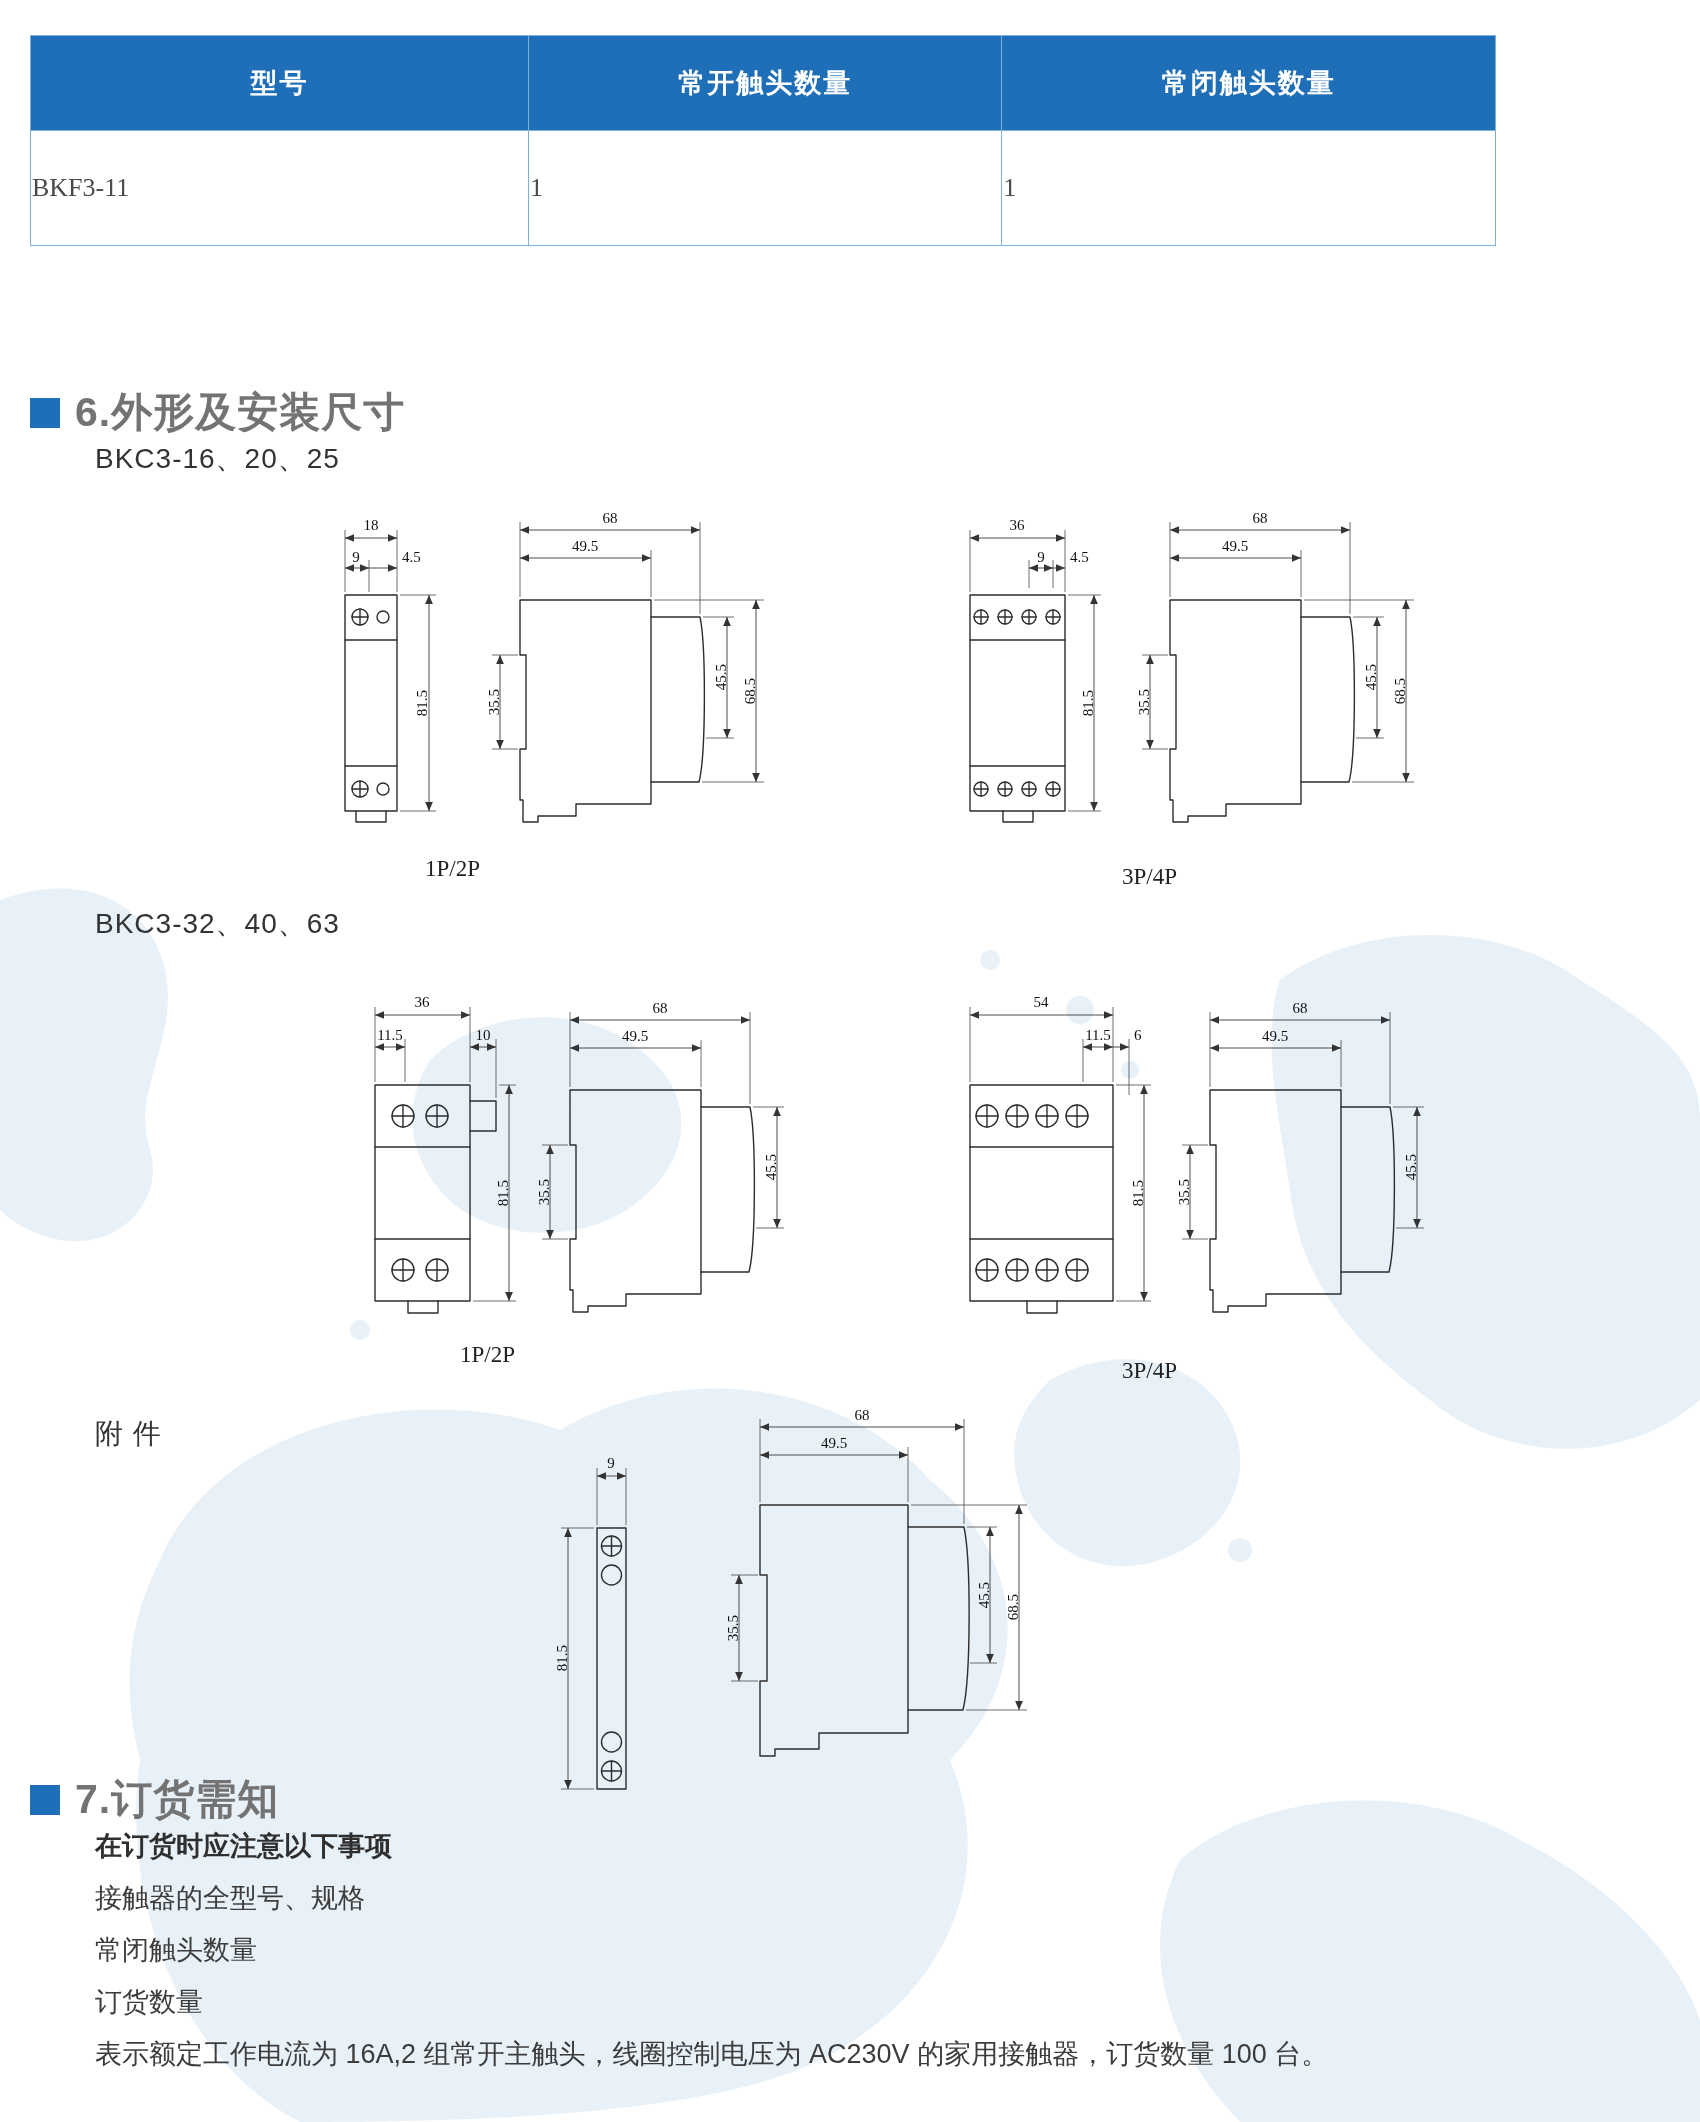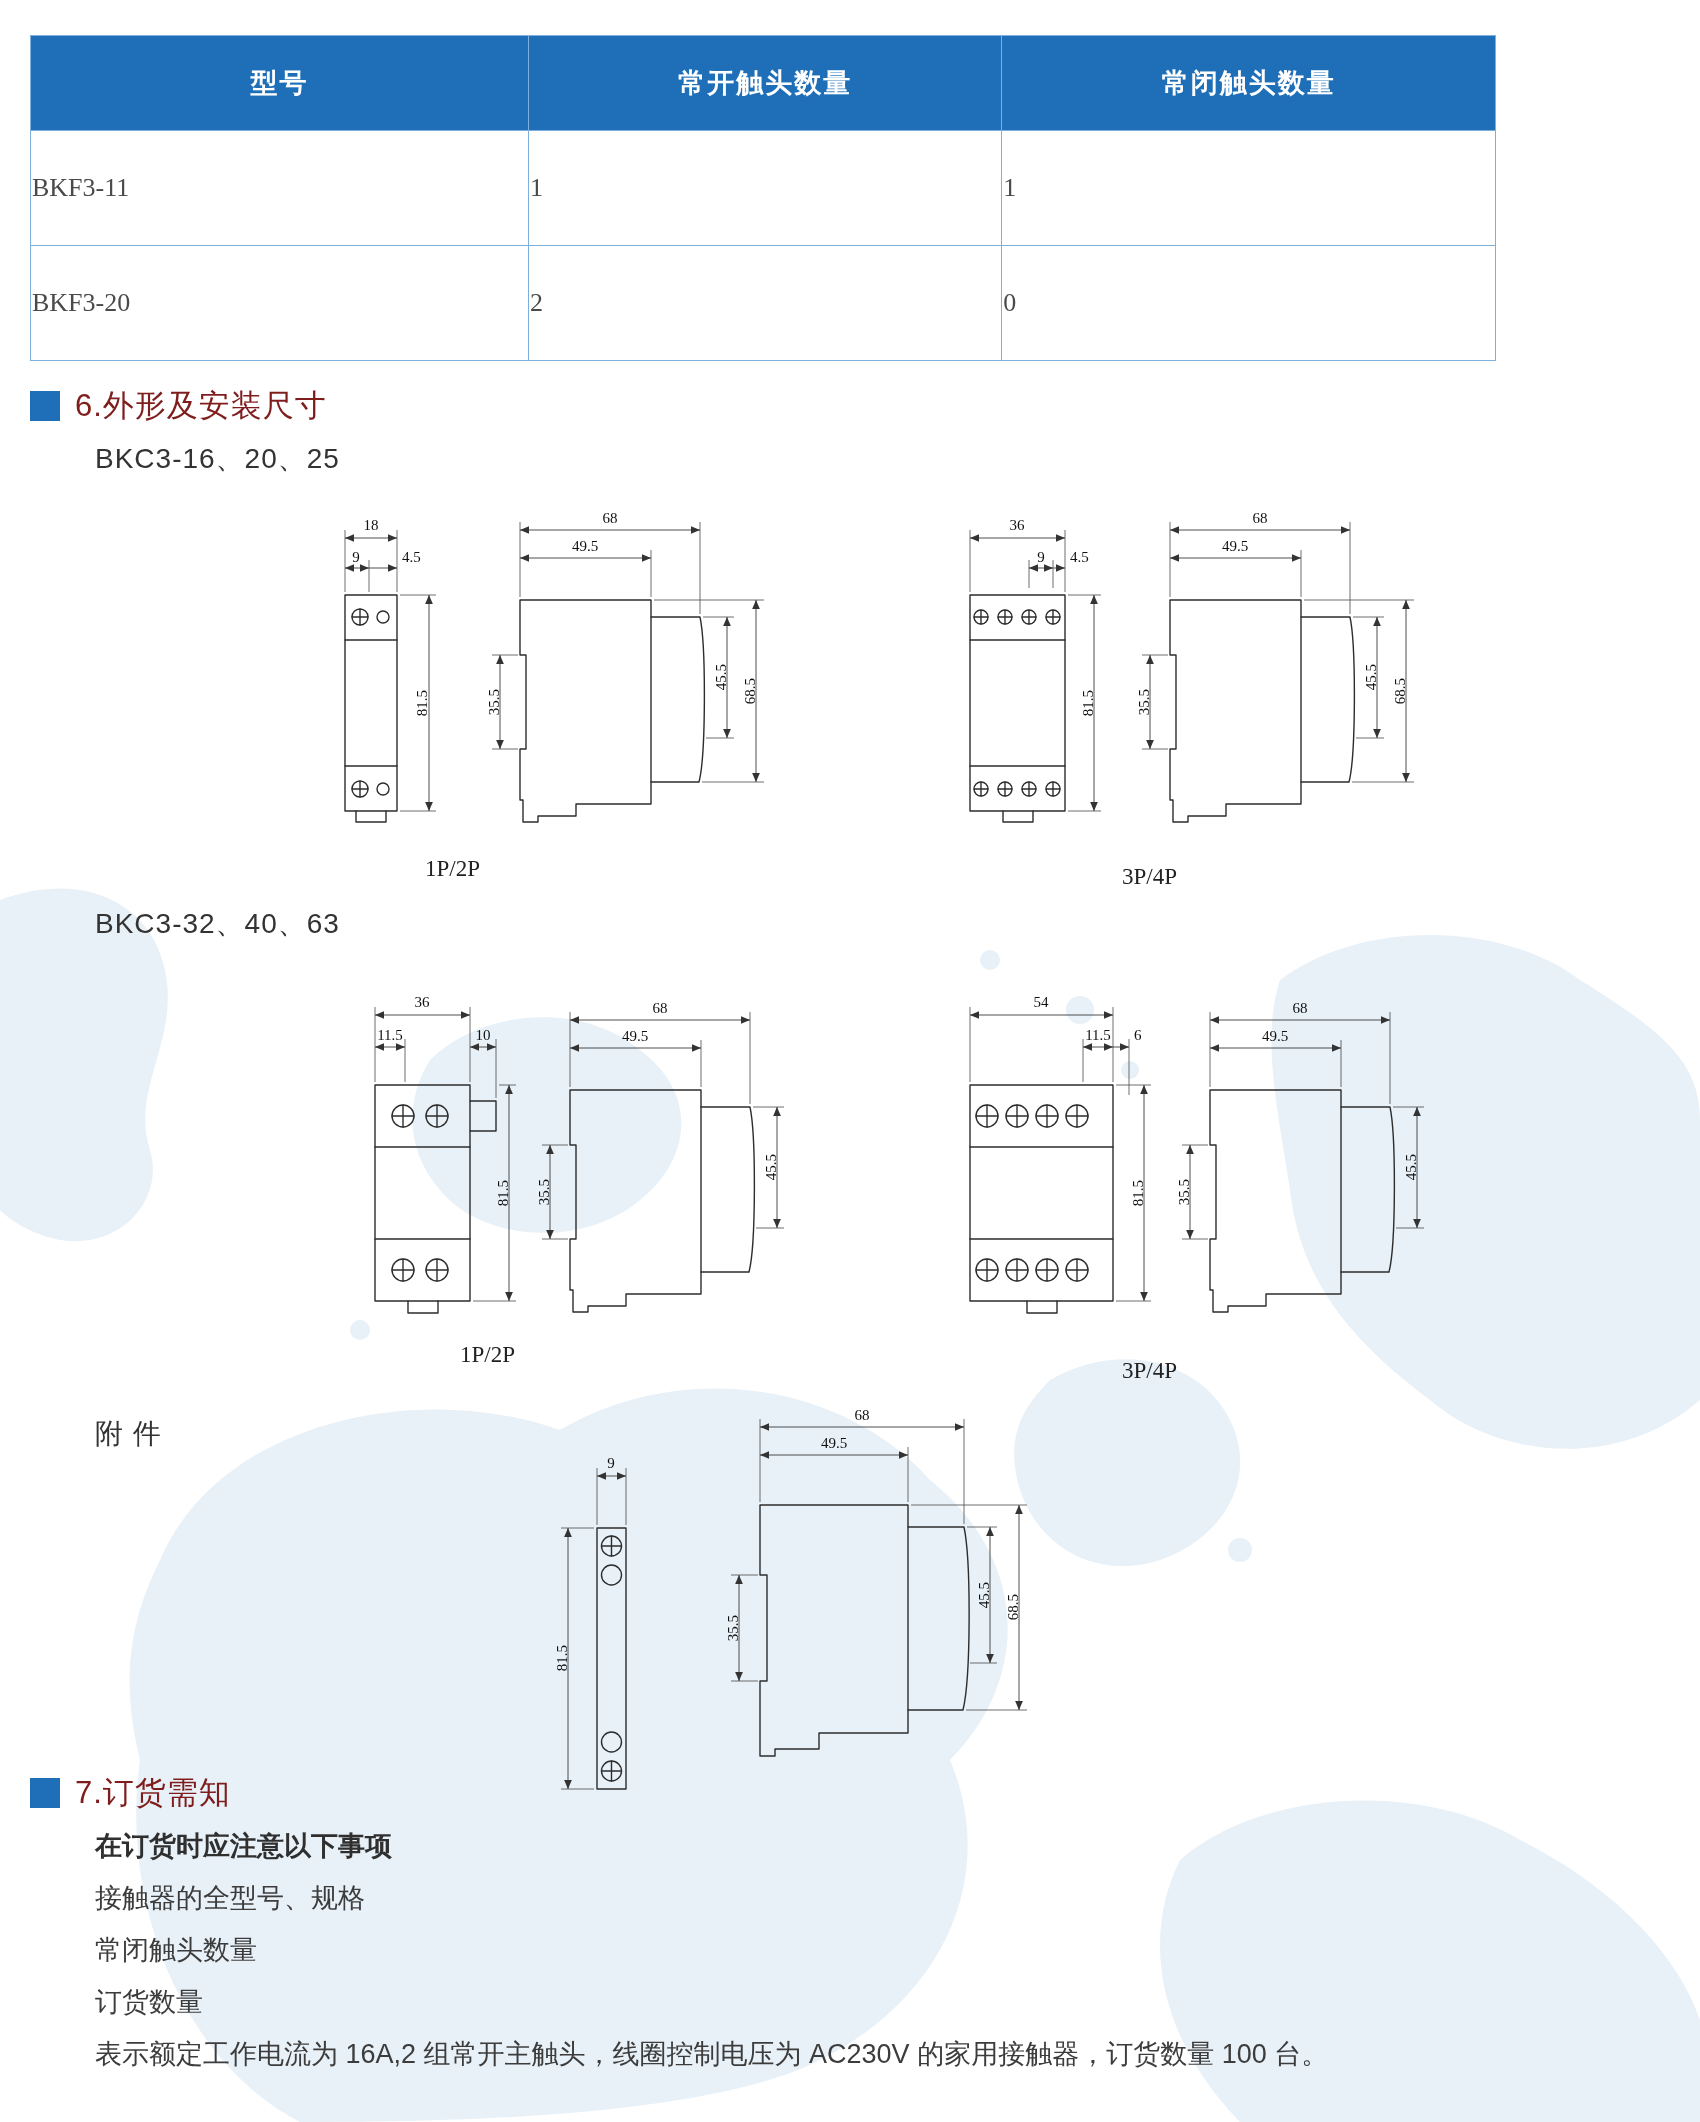--- a/index.html
+++ b/index.html
@@ -14,21 +14,21 @@
   
   table.spec{position:absolute;left:30px;top:35px;width:1466px;border-collapse:collapse;padding-left:48px;}
   table.spec th{background:var(--accent,#1e6fb8);color:#fff;font-size:27px;font-weight:700;
         height:92px;border:1px solid #7fb0dc;letter-spacing:2px;}
   table.spec td{height:112px;font-family:"Liberation Serif",serif;
         font-size:26px;color:#4a4a4a;border:1px solid #7fb0dc;background:rgba(255,255,255,.92);}
 
   
   .sec{position:absolute;display:flex;align-items:center;gap:15px;}
   .sec .bullet{width:30px;height:30px;background:var(--accent,#1e6fb8);flex:0 0 auto;}
-  .sec .t{font-size:31px;font-weight:400;color:#7f1d1d;letter-spacing:1px;}
+  .sec .t{font-size:41px;font-weight:700;color:#737373;letter-spacing:1px;}
 
   .subhead{position:absolute;font-size:28px;color:#333;letter-spacing:1px;}
   .dlabel{position:absolute;font-family:"Liberation Serif",serif;font-size:23px;color:#222;}
 
   
   .drw{position:absolute;overflow:visible;}
   g.ol{stroke:#2d2d2d;stroke-width:1.4;fill:none;stroke-linejoin:round;stroke-linecap:round;}
   g.dim{stroke:#3a3a3a;stroke-width:0.9;fill:none;}
   .ext{stroke:#4a4a4a;stroke-width:0.8;}
   .dt{stroke:none;fill:#111;font-family:"Liberation Serif",serif;font-size:15px;}
@@ -67,25 +67,20 @@
       <tbody>
           <tr>
         <th>型号</th>
         <th>常开触头数量</th>
         <th>常闭触头数量</th>
       </tr>
       <tr>
         <td>BKF3-11</td>
         <td>1</td>
         <td>1</td>
-      </tr>
-      <tr>
-        <td>BKF3-20</td>
-        <td>2</td>
-        <td>0</td>
       </tr>
     </tbody>
       </table>
 
     <div class="sec" style="left:30px;top:385px;">
       <div class="bullet"></div>
       <div class="t">6.外形及安装尺寸</div>
     </div>
 
     <div class="subhead" style="left:95px;top:440px;">BKC3-16、20、25</div>

